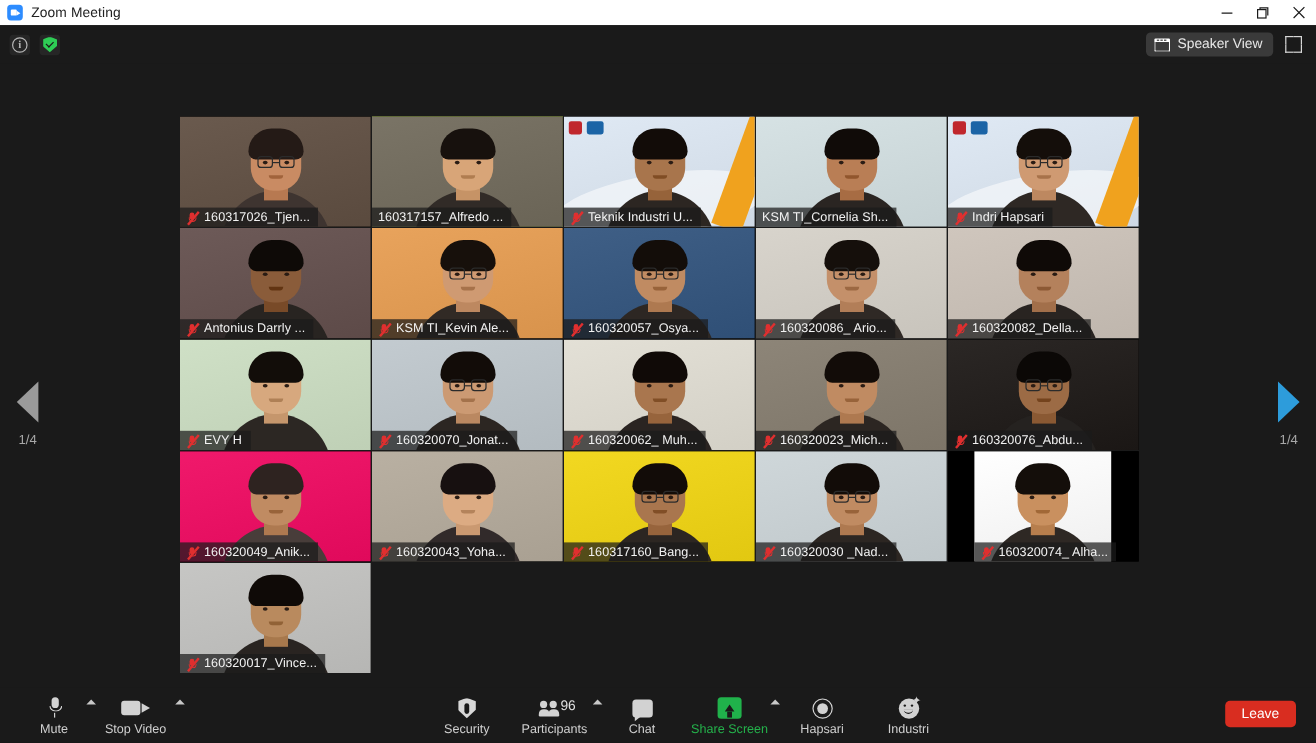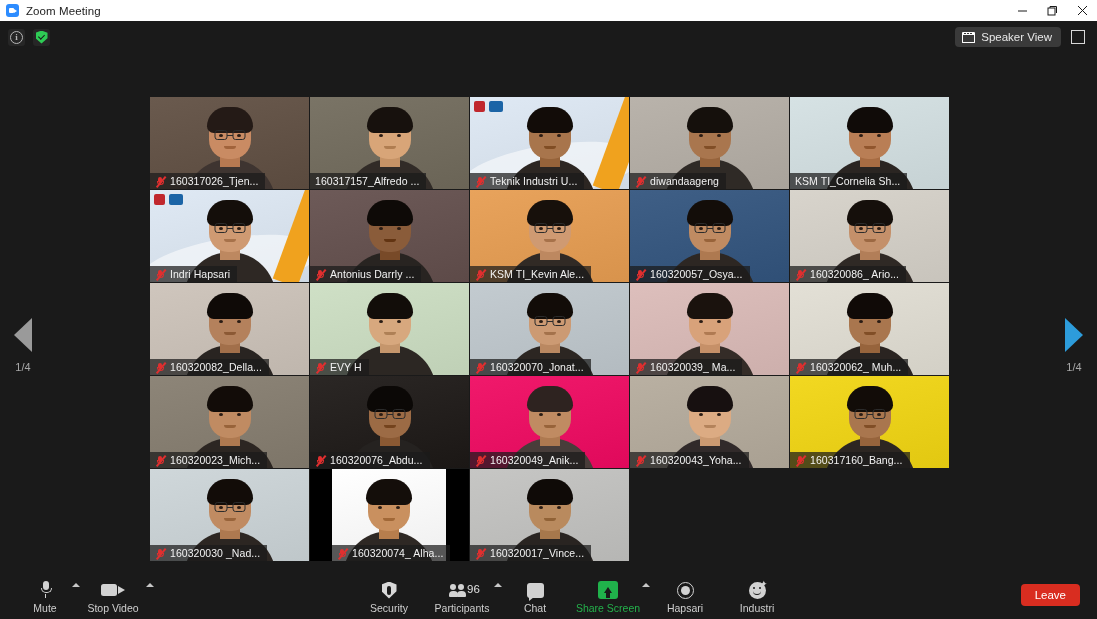--- a/index.html
+++ b/index.html
@@ -361,41 +361,20 @@
           <span class="mic-muted">
             <span class="m-body"></span>
             <span class="m-stand"></span>
             <span class="m-slash"></span>
           </span>
           <span class="name">Teknik Industri U...</span>
         </div>
       </div>
       <div class="tile">
         <div class="vid" style="background: rgb(0, 0, 0);">
-          <div style="position:absolute;left:0px;top:0;width:159px;height:92px;background:linear-gradient(165deg,#b9b3ab 0%,rgb(169,163,155) 100%);overflow:hidden;">
-            <div style="position:absolute;left:50%;bottom:-16px;transform:translateX(-50%);width:92px;height:46px;background:rgb(47,42,38);border-radius:46px 46px 0 0;"></div>
-            <div style="position:absolute;left:50%;bottom:22px;transform:translateX(-50%);width:20px;height:16px;background:rgb(151,100,60);"></div>
-            <div style="position:absolute;left:50%;bottom:30px;transform:translateX(-50%);width:42px;height:50px;background:#a9764e;border-radius:21px 21px 19px 19px;"></div>
-            <div style="position:absolute;left:50%;bottom:56px;transform:translateX(-50%);width:46px;height:26px;background:#15100c;border-radius:23px 23px 8px 8px;"></div>
-            <div style="position:absolute;left:50%;bottom:52px;transform:translateX(-50%) translateX(-9px);width:4px;height:3px;background:#2a1c14;border-radius:50%;"></div>
-            <div style="position:absolute;left:50%;bottom:52px;transform:translateX(-50%) translateX(9px);width:4px;height:3px;background:#2a1c14;border-radius:50%;"></div>
-            <div style="position:absolute;left:50%;bottom:40px;transform:translateX(-50%);width:12px;height:3px;background:rgb(129,78,38);border-radius:0 0 6px 6px;"></div>
-          </div>
-        </div>
-        <div class="namebar">
-          <span class="mic-muted">
-            <span class="m-body"></span>
-            <span class="m-stand"></span>
-            <span class="m-slash"></span>
-          </span>
-          <span class="name">diwandaageng</span>
-        </div>
-      </div>
-      <div class="tile">
-        <div class="vid" style="background: rgb(0, 0, 0);">
           <div style="position:absolute;left:0px;top:0;width:159px;height:92px;background:linear-gradient(165deg,#d6e2e4 0%,rgb(198,210,212) 100%);overflow:hidden;">
             <div style="position:absolute;left:50%;bottom:-16px;transform:translateX(-50%);width:92px;height:46px;background:rgb(42,37,34);border-radius:46px 46px 0 0;"></div>
             <div style="position:absolute;left:50%;bottom:22px;transform:translateX(-50%);width:20px;height:16px;background:rgb(167,108,67);"></div>
             <div style="position:absolute;left:50%;bottom:30px;transform:translateX(-50%);width:42px;height:50px;background:#b97e55;border-radius:21px 21px 19px 19px;"></div>
             <div style="position:absolute;left:50%;bottom:56px;transform:translateX(-50%);width:46px;height:26px;background:#100b08;border-radius:23px 23px 8px 8px;"></div>
             <div style="position:absolute;left:50%;bottom:52px;transform:translateX(-50%) translateX(-9px);width:4px;height:3px;background:#2a1c14;border-radius:50%;"></div>
             <div style="position:absolute;left:50%;bottom:52px;transform:translateX(-50%) translateX(9px);width:4px;height:3px;background:#2a1c14;border-radius:50%;"></div>
             <div style="position:absolute;left:50%;bottom:40px;transform:translateX(-50%);width:12px;height:3px;background:rgb(145,86,45);border-radius:0 0 6px 6px;"></div>
           </div>
         </div>
@@ -585,41 +564,20 @@
           <span class="mic-muted">
             <span class="m-body"></span>
             <span class="m-stand"></span>
             <span class="m-slash"></span>
           </span>
           <span class="name">160320070_Jonat...</span>
         </div>
       </div>
       <div class="tile">
         <div class="vid" style="background: rgb(0, 0, 0);">
-          <div style="position:absolute;left:0px;top:0;width:159px;height:92px;background:linear-gradient(165deg,#ddbfbc 0%,rgb(205,175,172) 100%);overflow:hidden;">
-            <div style="position:absolute;left:50%;bottom:-16px;transform:translateX(-50%);width:92px;height:46px;background:rgb(52,44,39);border-radius:46px 46px 0 0;"></div>
-            <div style="position:absolute;left:50%;bottom:22px;transform:translateX(-50%);width:20px;height:16px;background:rgb(198,144,104);"></div>
-            <div style="position:absolute;left:50%;bottom:30px;transform:translateX(-50%);width:42px;height:50px;background:#d8a27a;border-radius:21px 21px 19px 19px;"></div>
-            <div style="position:absolute;left:50%;bottom:56px;transform:translateX(-50%);width:46px;height:26px;background:#1a120d;border-radius:23px 23px 8px 8px;"></div>
-            <div style="position:absolute;left:50%;bottom:52px;transform:translateX(-50%) translateX(-9px);width:4px;height:3px;background:#2a1c14;border-radius:50%;"></div>
-            <div style="position:absolute;left:50%;bottom:52px;transform:translateX(-50%) translateX(9px);width:4px;height:3px;background:#2a1c14;border-radius:50%;"></div>
-            <div style="position:absolute;left:50%;bottom:40px;transform:translateX(-50%);width:12px;height:3px;background:rgb(176,122,82);border-radius:0 0 6px 6px;"></div>
-          </div>
-        </div>
-        <div class="namebar">
-          <span class="mic-muted">
-            <span class="m-body"></span>
-            <span class="m-stand"></span>
-            <span class="m-slash"></span>
-          </span>
-          <span class="name">160320039_ Ma...</span>
-        </div>
-      </div>
-      <div class="tile">
-        <div class="vid" style="background: rgb(0, 0, 0);">
           <div style="position:absolute;left:0px;top:0;width:159px;height:92px;background:linear-gradient(165deg,#e3e0d6 0%,rgb(211,208,198) 100%);overflow:hidden;">
             <div style="position:absolute;left:50%;bottom:-16px;transform:translateX(-50%);width:92px;height:46px;background:rgb(42,36,33);border-radius:46px 46px 0 0;"></div>
             <div style="position:absolute;left:50%;bottom:22px;transform:translateX(-50%);width:20px;height:16px;background:rgb(151,100,60);"></div>
             <div style="position:absolute;left:50%;bottom:30px;transform:translateX(-50%);width:42px;height:50px;background:#a9764e;border-radius:21px 21px 19px 19px;"></div>
             <div style="position:absolute;left:50%;bottom:56px;transform:translateX(-50%);width:46px;height:26px;background:#100a07;border-radius:23px 23px 8px 8px;"></div>
             <div style="position:absolute;left:50%;bottom:52px;transform:translateX(-50%) translateX(-9px);width:4px;height:3px;background:#2a1c14;border-radius:50%;"></div>
             <div style="position:absolute;left:50%;bottom:52px;transform:translateX(-50%) translateX(9px);width:4px;height:3px;background:#2a1c14;border-radius:50%;"></div>
             <div style="position:absolute;left:50%;bottom:40px;transform:translateX(-50%);width:12px;height:3px;background:rgb(129,78,38);border-radius:0 0 6px 6px;"></div>
           </div>
         </div>

